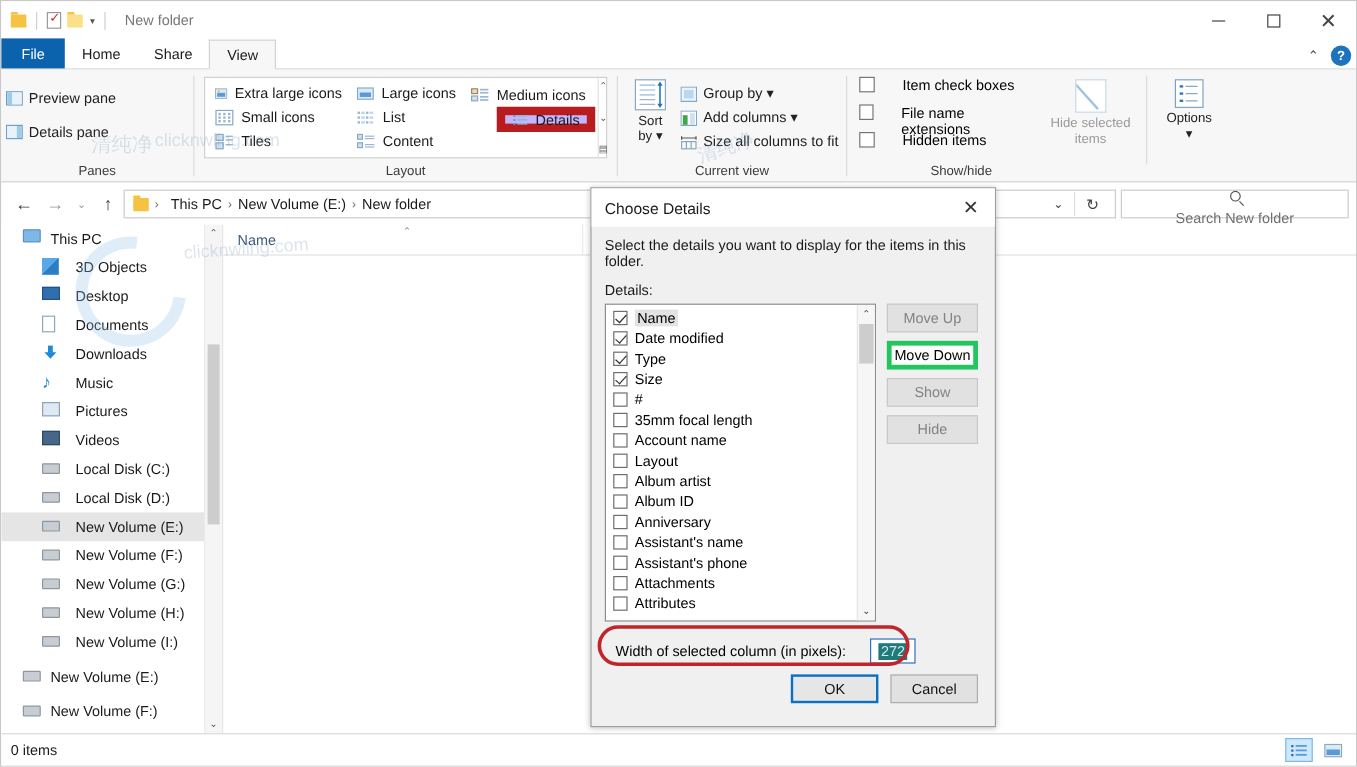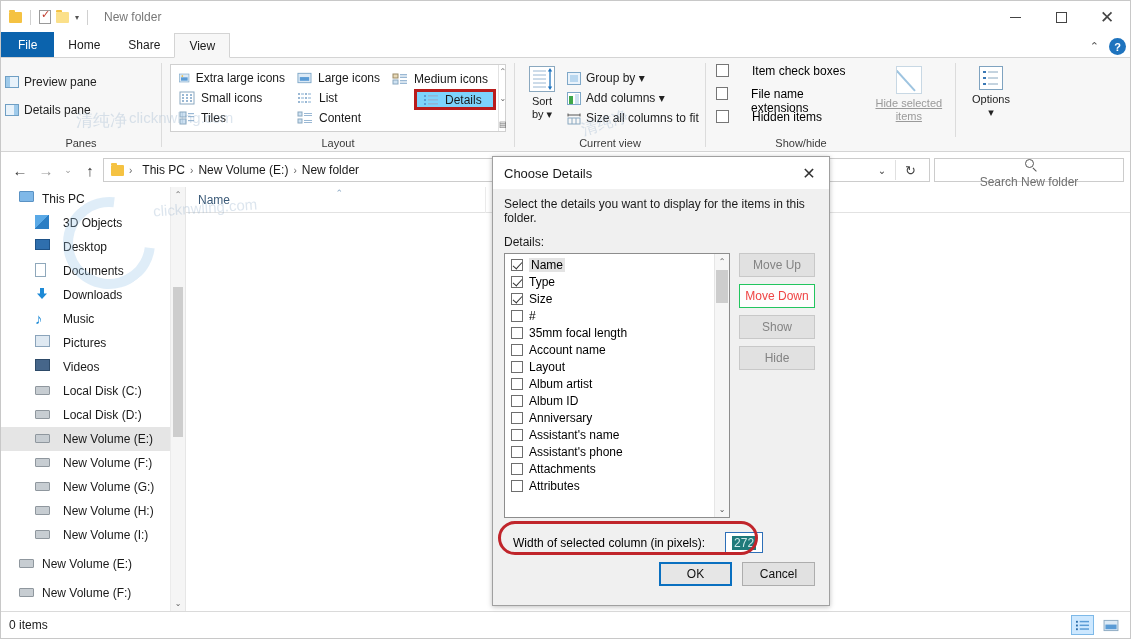--- a/index.html
+++ b/index.html
@@ -125,21 +125,21 @@
   .gallery {
     border: 1px solid #d0d0d0; background: #fff; display: flex;
     margin-top: 2px; height: 68px;
   }
   .gal-cols { display: flex; padding: 3px 2px; }
   .gal-col { display: flex; flex-direction: column; }
   .gal-item {
     display: flex; align-items: center; gap: 6px; height: 21px;
     padding: 0 6px; font-size: 12px; color: #1a1a1a; white-space: nowrap;
   }
-  .gal-item.selected { background: #7dd3fc; border: 3px solid #b91c1c; margin-left: 28px; }
+  .gal-item.selected { background: #c4b5fd; border: 7px solid #b91c1c; margin-left: 28px; }
   .gal-scroll {
     width: 15px; border-left: 1px solid #e2e2e2; display:flex; flex-direction:column;
     justify-content: space-between; align-items:center; padding: 2px 0; color:#666;
     font-size: 8px;
   }
   .viewico { width: 16px; height: 14px; position: relative; }
 
   .checkrow { display: flex; align-items: flex-start; gap: 23px; height: 23px; font-size: 12px; }
   .cbox { width: 13px; height: 13px; border: 1px solid #767676; background: #fff; }
 
@@ -297,21 +297,21 @@
     border-left:1px solid #e6e6e6;
   }
   .lscroll .arrow { height:15px; text-align:center; line-height:15px; font-size:8px; color:#505050; }
   .lscroll .thumb { position:absolute; left:1px; right:1px; top:16px; height:33px; background:#cdcdcd; }
 
   .dlg-btncol { display: flex; flex-direction: column; gap: 7px; padding-top:0px; }
   .dbtn {
     width: 76px; height: 24px; font-size: 12px; display:flex; align-items:center;
     justify-content:center; background:#e1e1e1; border:1px solid #c8c8c8; color:#838383;
   }
-  .dbtn.enabled { background:#fdfdfd; border:1px solid #22c55e; color:#ef4444; }
+  .dbtn.enabled { background:#fdfdfd; border:4px solid #22c55e; color:#000000; }
   .dlg-widthrow {
     display: flex; align-items: center; gap: 20px; margin-top: 14px; padding-left: 9px;
     font-size: 12px;
   }
   .widthinput {
     width: 38px; height: 21px; border: 1px solid #2d6fb8; background:#fff;
     display: flex; align-items: center; justify-content: center;
   }
   .widthinput .val {
     background: #1f7a7a; color: #cfe9e9; font-size: 12px; padding: 0 2px; letter-spacing: 0px;
@@ -587,21 +587,21 @@
           </div>
           <div class="checkrow">
             <div class="cbox"></div>
             <span>File name extensions</span>
           </div>
           <div class="checkrow">
             <div class="cbox"></div>
             <span>Hidden items</span>
           </div>
         </div>
-        <div class="bigbtn disabled" style="width:78px; margin-left:18px;text-decoration:underline;">
+        <div class="bigbtn disabled" style="width:78px; margin-left:18px;">
           <div class="ico hide-sel-ico"></div>
           <div>Hide selected</div>
           <div>items</div>
         </div>
         <div class="group-divider" style="height:74px; margin:0 10px;"></div>
         <div class="bigbtn" style="width:54px;">
           <div class="ico options-ico">
             <svg width="22" height="22" viewBox="0 0 22 22">
                 <g fill="#3a78b5">
                   <rect x="3" y="4" width="3" height="2"></rect>
@@ -815,20 +815,24 @@
       <div class="dlg-lbl">Details:</div>
       <div class="dlg-mid">
         <div class="listbox">
           <div class="listinner" id="detail-items">
               <div class="lrow selected">
                 <span class="lcb checked"></span>
                 <span class="lbl">Name</span>
               </div>
               <div class="lrow">
                 <span class="lcb checked"></span>
+                <span class="lbl">Date modified</span>
+              </div>
+              <div class="lrow">
+                <span class="lcb checked"></span>
                 <span class="lbl">Type</span>
               </div>
               <div class="lrow">
                 <span class="lcb checked"></span>
                 <span class="lbl">Size</span>
               </div>
               <div class="lrow">
                 <span class="lcb"></span>
                 <span class="lbl">#</span>
               </div>

